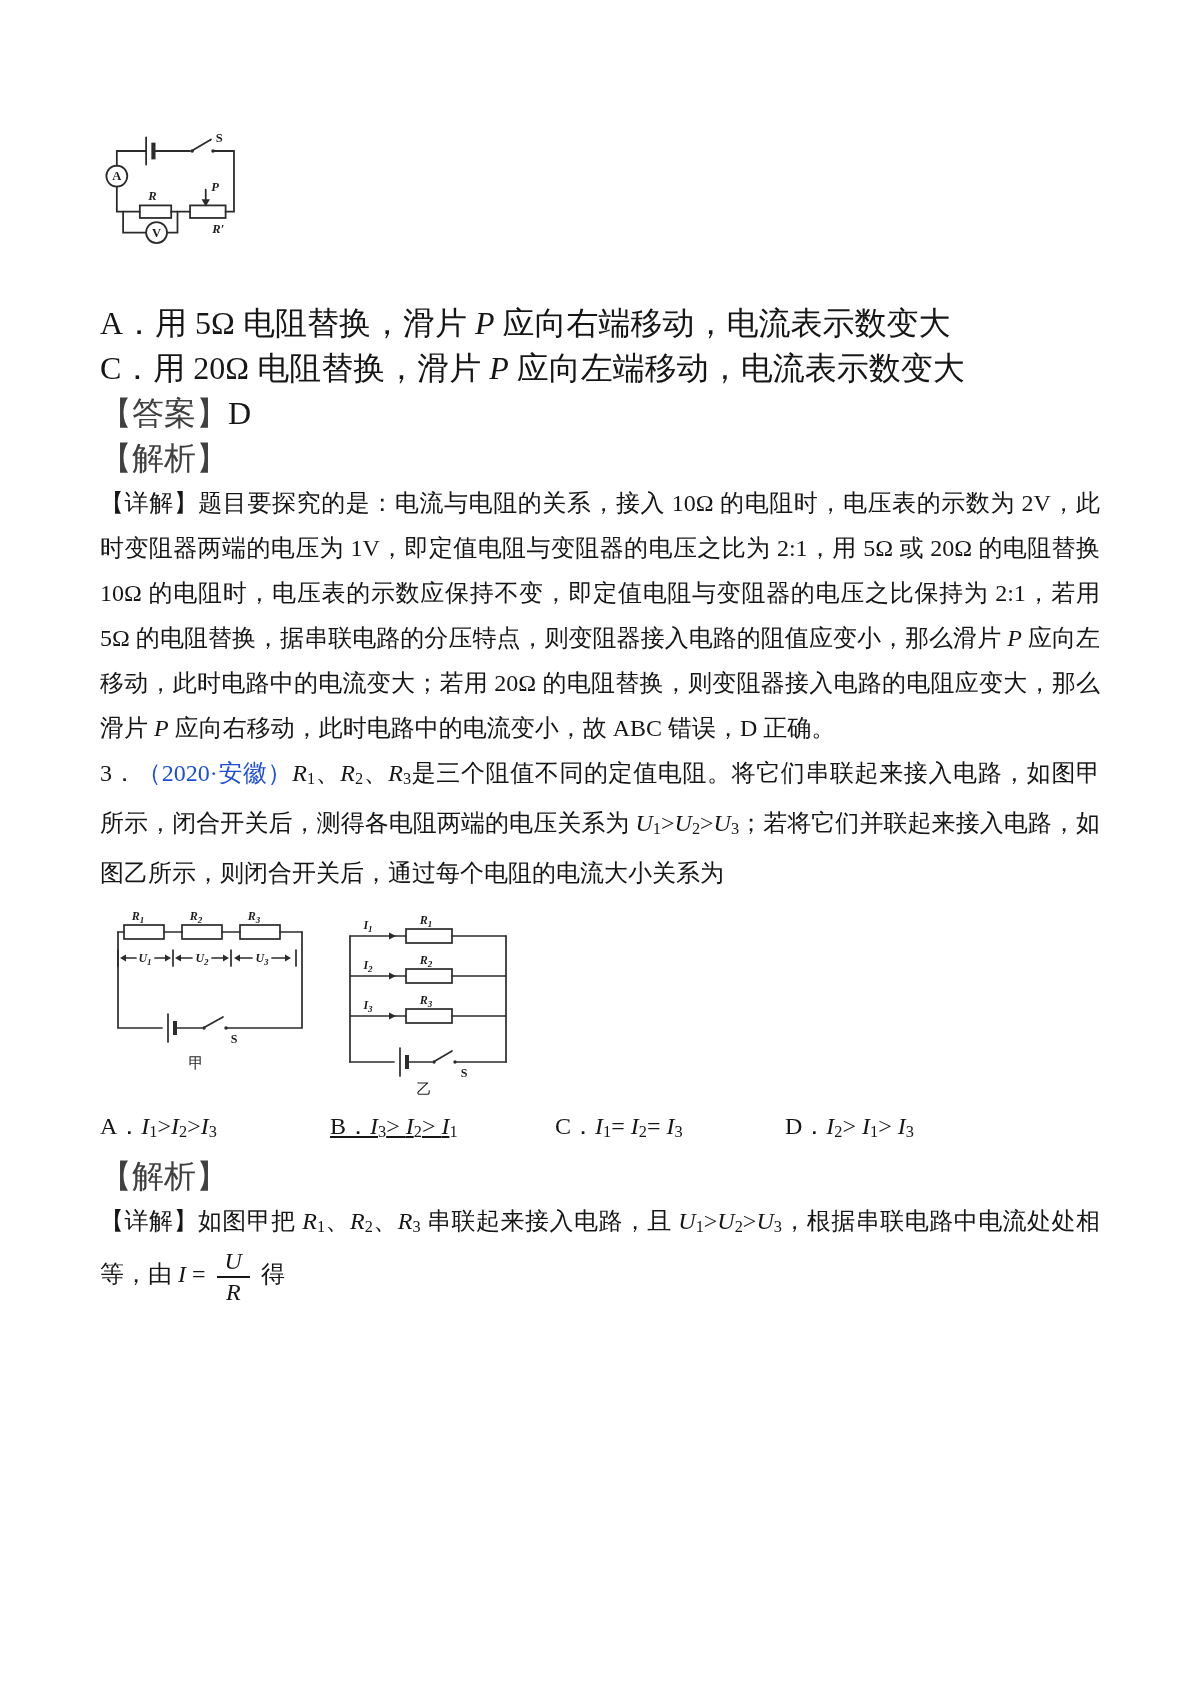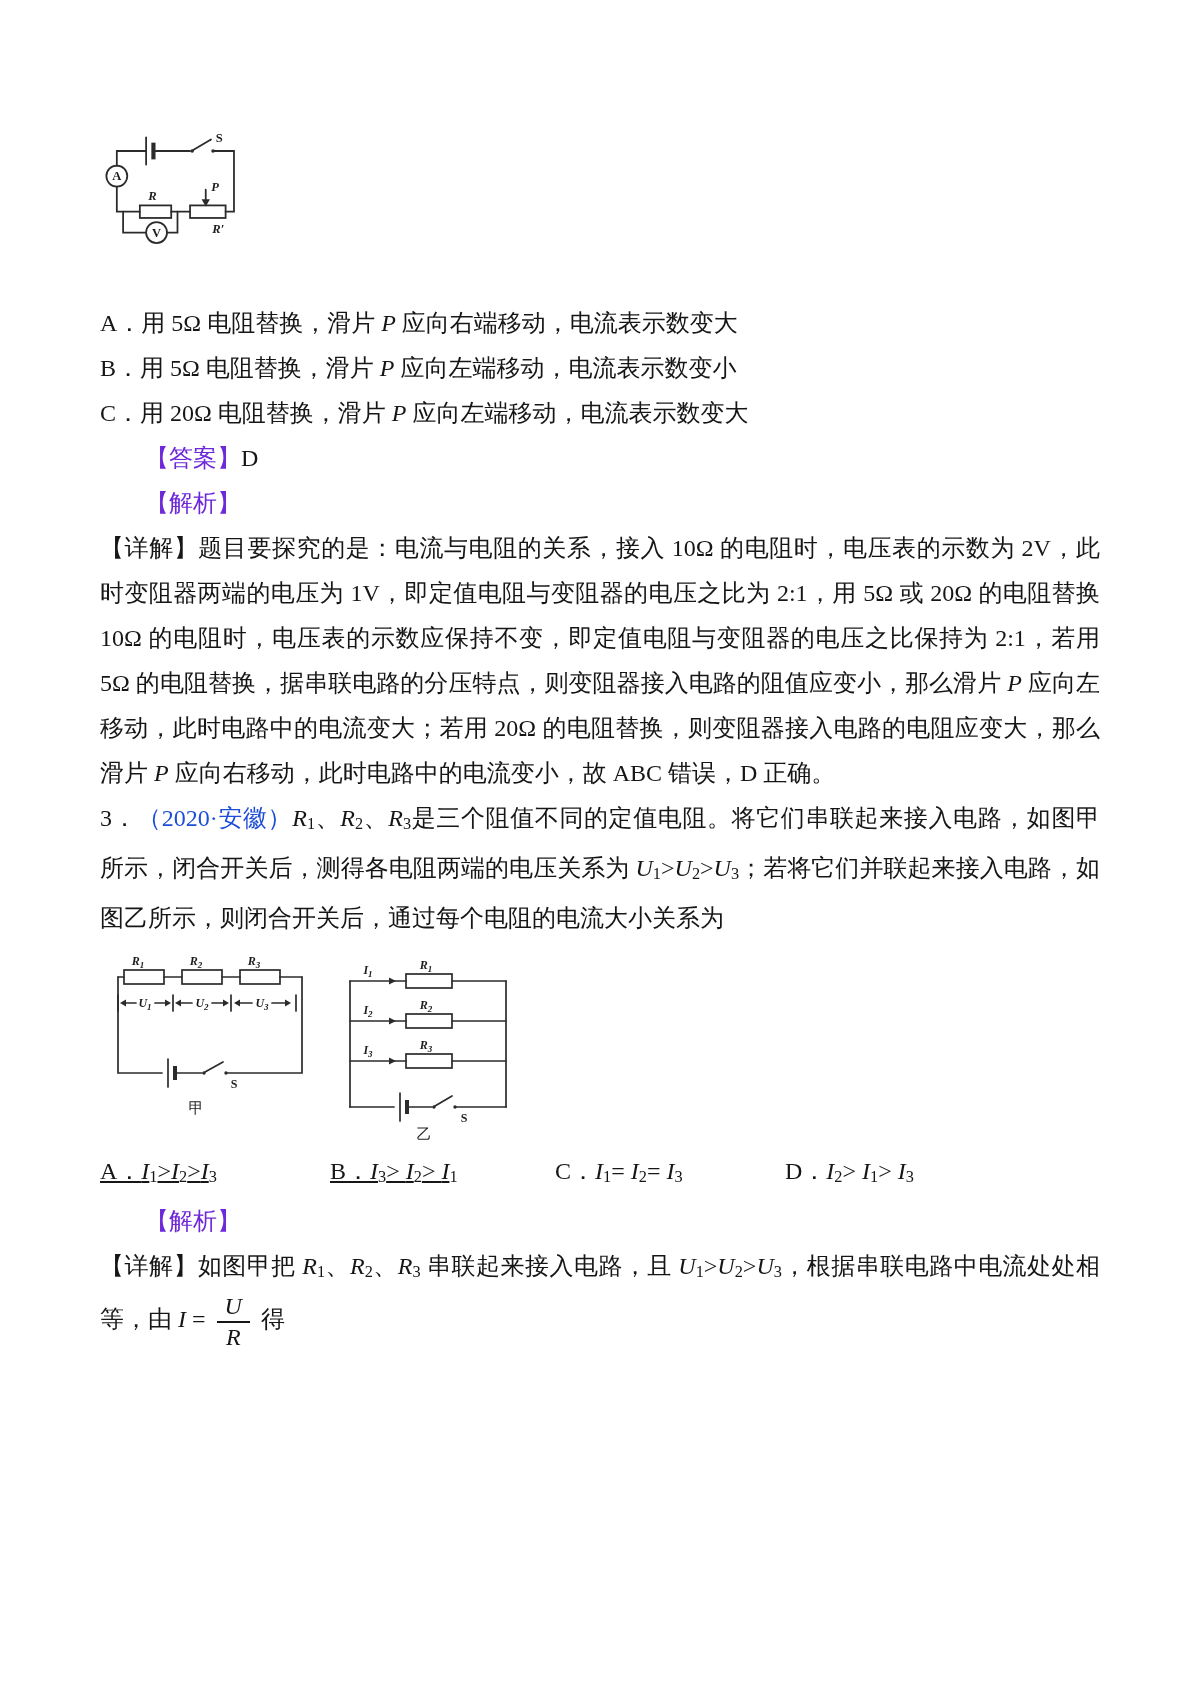--- a/index.html
+++ b/index.html
@@ -6,35 +6,35 @@
   .page {
     position:relative;
     width:1200px; height:1698px;
     box-sizing:border-box;
     padding:128px 100px 40px 100px;
     background:#ffffff;
     font-family:"Liberation Serif","DejaVu Serif",serif;
     color:#161616;
     overflow:hidden;
   }
-  .line { font-size:24px; line-height:45px; white-space:nowrap; }
+  .line { font-size:32px; line-height:45px; white-space:nowrap; }
   .para { font-size:24px; line-height:45px; text-align:justify; margin:0; }
-  .blue { color:#6d28d9;margin-left:45px; }
+  .blue { color:#404040; }
   .seg-p { }
   .seg-i { font-style:italic; }
   .seg-red { color:#1d4ed8; }
   .seg-sub { font-size:68%; vertical-align:-0.18em; }
   .frac { display:inline-block; vertical-align:middle; text-align:center;
           font-style:italic; margin:0 5px; line-height:1.05; }
   .frac .num { display:block; border-bottom:2px solid #161616; padding:0 8px 2px; }
   .frac .den { display:block; padding-top:2px; }
   .options { margin-top:14px; }
   .diagram-row { display:flex; align-items:flex-start; gap:28px; margin:14px 0 6px 10px; }
   .options-row { display:flex; font-size:24px; line-height:45px; margin-top:4px; }
-  .optcol.c1 { width:230px;text-decoration:underline; } .optcol.c2 { width:225px;text-decoration:underline; } .optcol.c3 { width:230px; }
+  .optcol.c1 { width:230px; } .optcol.c2 { width:225px;text-decoration:underline; } .optcol.c3 { width:230px; }
   svg { display:block; }
   .wire { stroke:#2b2b2b; stroke-width:1.7; fill:none; stroke-linecap:round; }
   .wire-thick { stroke:#2b2b2b; stroke-width:4; fill:none; stroke-linecap:butt; }
   .node { fill:#2b2b2b; stroke:none; }
   .dlabel { font-family:"Liberation Serif",serif; font-size:12px; font-style:italic;
             font-weight:bold; fill:#1c1c1c; stroke:none; }
   .dplain { font-family:"Liberation Serif",serif; font-size:12px; font-style:normal;
             font-weight:bold; fill:#1c1c1c; stroke:none; }
   .dcap { font-family:"Liberation Serif",serif; font-size:15px; font-style:normal;
           font-weight:normal; fill:#1c1c1c; stroke:none; }
@@ -67,21 +67,20 @@
     <text class="dlabel" x="110" y="60" text-anchor="middle">P</text>
     <text class="dlabel" x="113" y="100" text-anchor="middle">R′</text>
     <path class="wire" d="M22,80 V100 H44"></path>
     <circle class="wire" cx="54" cy="100" r="10"></circle>
     <text class="dplain" x="54" y="104" text-anchor="middle">V</text>
     <path class="wire" d="M64,100 H74 V80"></path>
   </svg>
 
   <div class="options">
     <div class="line"><span class="seg-p">A．用 5Ω 电阻替换，滑片 </span><span class="seg-i">P</span><span class="seg-p"> 应向右端移动，电流表示数变大</span></div>
-    <div class="line"><span class="seg-p">B．用 5Ω 电阻替换，滑片 </span><span class="seg-i">P</span><span class="seg-p"> 应向左端移动，电流表示数变小</span></div>
     <div class="line"><span class="seg-p">C．用 20Ω 电阻替换，滑片 </span><span class="seg-i">P</span><span class="seg-p"> 应向左端移动，电流表示数变大</span></div>
   </div>
 
   <div class="line">
     <span class="blue">【答案】</span><span>D</span>
   </div>
   <div class="line">
     <span class="blue">【解析】</span>
   </div>
 

